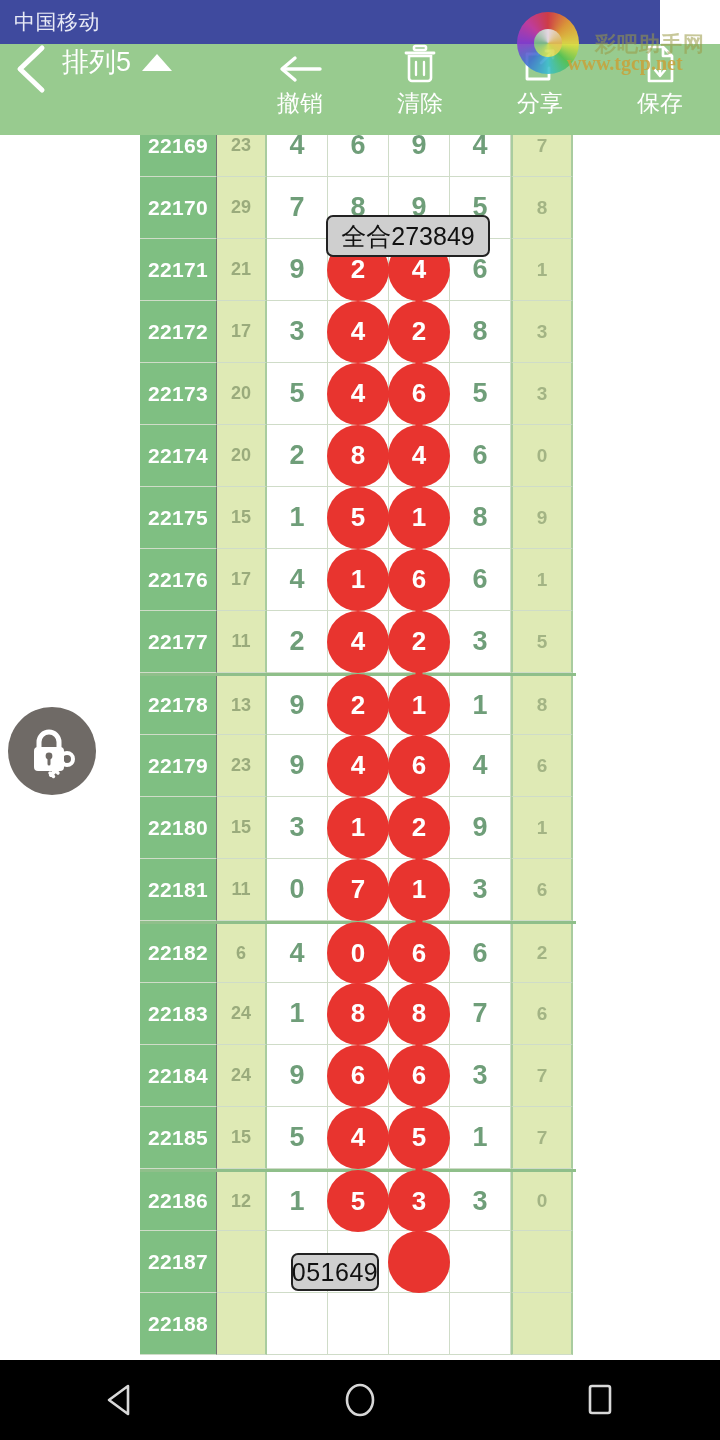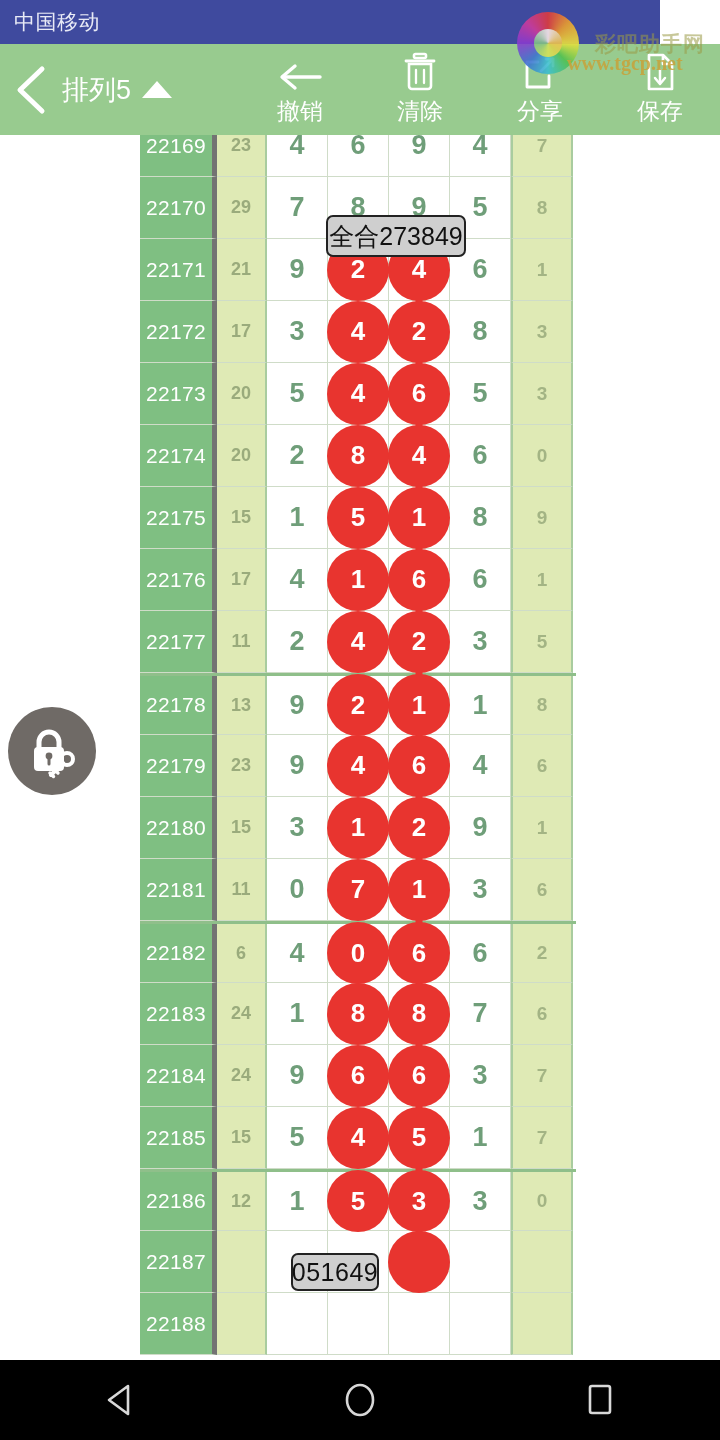--- a/index.html
+++ b/index.html
@@ -35,21 +35,21 @@
   .batt:after{ content:""; position:absolute; right:-5px; top:5px; width:3px; height:8px;
     background:#dfe3f5; border-radius:0 2px 2px 0; }
   .batt .fill{ position:absolute; left:2px; top:2px; bottom:2px; width:60%; background:#dfe3f5; }
   .batt .dn{ position:absolute; left:9px; top:2px; width:0;height:0;
     border-left:6px solid transparent;border-right:6px solid transparent;border-top:9px solid #3f4a9e; }
   .clock{ font-size:23px; color:#eef0fa; letter-spacing:.5px; margin-left:2px; }
 
   
   .toolbar{
     position:absolute; left:0; top:44px; width:720px; height:91px;
-    background:#98cb8f; display:flex; align-items:center; color:#fff;
+    background:#98cb8f; display:flex; align-items:flex-start; color:#fff;
   }
   .back-chev{ width:62px; display:flex; justify-content:center; align-items:center; }
   .back-chev svg{ display:block; }
   .tb-title{ display:flex; align-items:center; gap:11px; font-size:27px; color:#fff; font-weight:500; }
   .tri-up{ width:0;height:0;border-left:15px solid transparent;border-right:15px solid transparent;
     border-bottom:17px solid #ffffff; }
   .tb-actions{ margin-left:auto; display:flex; }
   .tb-btn{ width:120px; display:flex; flex-direction:column; align-items:center; gap:4px; }
   .tb-btn .ic{ height:40px; display:flex; align-items:flex-end; justify-content:center; }
   .tb-btn .lb{ font-size:23px; color:#fff; }
@@ -66,22 +66,22 @@
   .wm .wmt2{ position:absolute; left:50px; top:44px; font-size:20px; font-weight:bold;
     color:#c8a23a; opacity:.85; font-family:"Liberation Serif",serif; white-space:nowrap;}
 
   
   .grid-wrap{ position:absolute; left:0; top:135px; width:720px; height:1225px; background:#fff; overflow:hidden; }
   .grid{ position:absolute; left:140px; top:0; width:436px; }
   .row{ position:relative; height:62px; display:flex; }
   .row.sep{ border-top:3px solid #8fbf8a; }
   .cell{ border-right:1px solid #cfdcc8; border-bottom:1px solid #cfdcc8;
          display:flex; align-items:center; justify-content:center; position:relative; }
-  .c-period{ width:77px; background:#7fbf82; color:#ffffff; font-size:21px; font-weight:normal;
-             border-right:5px solid #737373; letter-spacing:.3px; }
+  .c-period{ width:77px; background:#7fbf82; color:#ffffff; font-size:21px; font-weight:bold;
+             border-right:1px solid #737373; letter-spacing:.3px; }
   .c-sum{ width:50px; background:#dfeab5; color:#9aab7c; font-size:18px; font-weight:bold;
           border-right:2px solid #a9cc9f; }
   .c-d{ width:61px; background:#ffffff; color:#6f9e79; font-size:27px; font-weight:bold; }
   .c-tail{ width:62px; background:#dfeab5; color:#a3b484; font-size:19px; font-weight:bold;
            border-left:2px solid #a9cc9f; border-right:2px solid #a9cc9f; }
   .row:last-child .cell{ border-bottom:1px solid #cfdcc8; }
 
   
   .ball{ position:absolute; left:50%; top:50%; transform:translate(-50%,-50%);
     width:62px; height:62px; border-radius:50%; background:#e8342f; color:#fff;
@@ -91,21 +91,21 @@
   
   .hcon{ position:absolute; top:50%; left:100%; transform:translateY(-50%);
     width:15px; height:7px; background:#e8342f; z-index:2; }
   
   .vcon{ position:absolute; left:50%; top:50%; transform:translateX(-50%);
     width:7px; height:62px; background:#e8342f; z-index:2; }
 
   
   .tag{ position:absolute; z-index:40; background:#cfcfcf; border:2.5px solid #222;
     border-radius:7px; color:#111; display:flex; align-items:center; justify-content:center; }
-  #tag-sum{ left:326px; top:215px; width:140px; height:42px; font-size:25px; }
+  #tag-sum{ left:326px; top:215px; width:164px; height:42px; font-size:25px; }
   #tag-code{ left:291px; top:1253px; width:88px; height:38px; font-size:25px;
     letter-spacing:.5px; }
 
   
   .lock-fab{ position:absolute; left:8px; top:707px; width:88px; height:88px;
     border-radius:50%; background:#6f6a66; display:flex; align-items:center; justify-content:center; z-index:50; }
 
   
   .navbar{ position:absolute; left:0; top:1360px; width:720px; height:80px; background:#000;
     display:flex; align-items:center; justify-content:space-around; }

